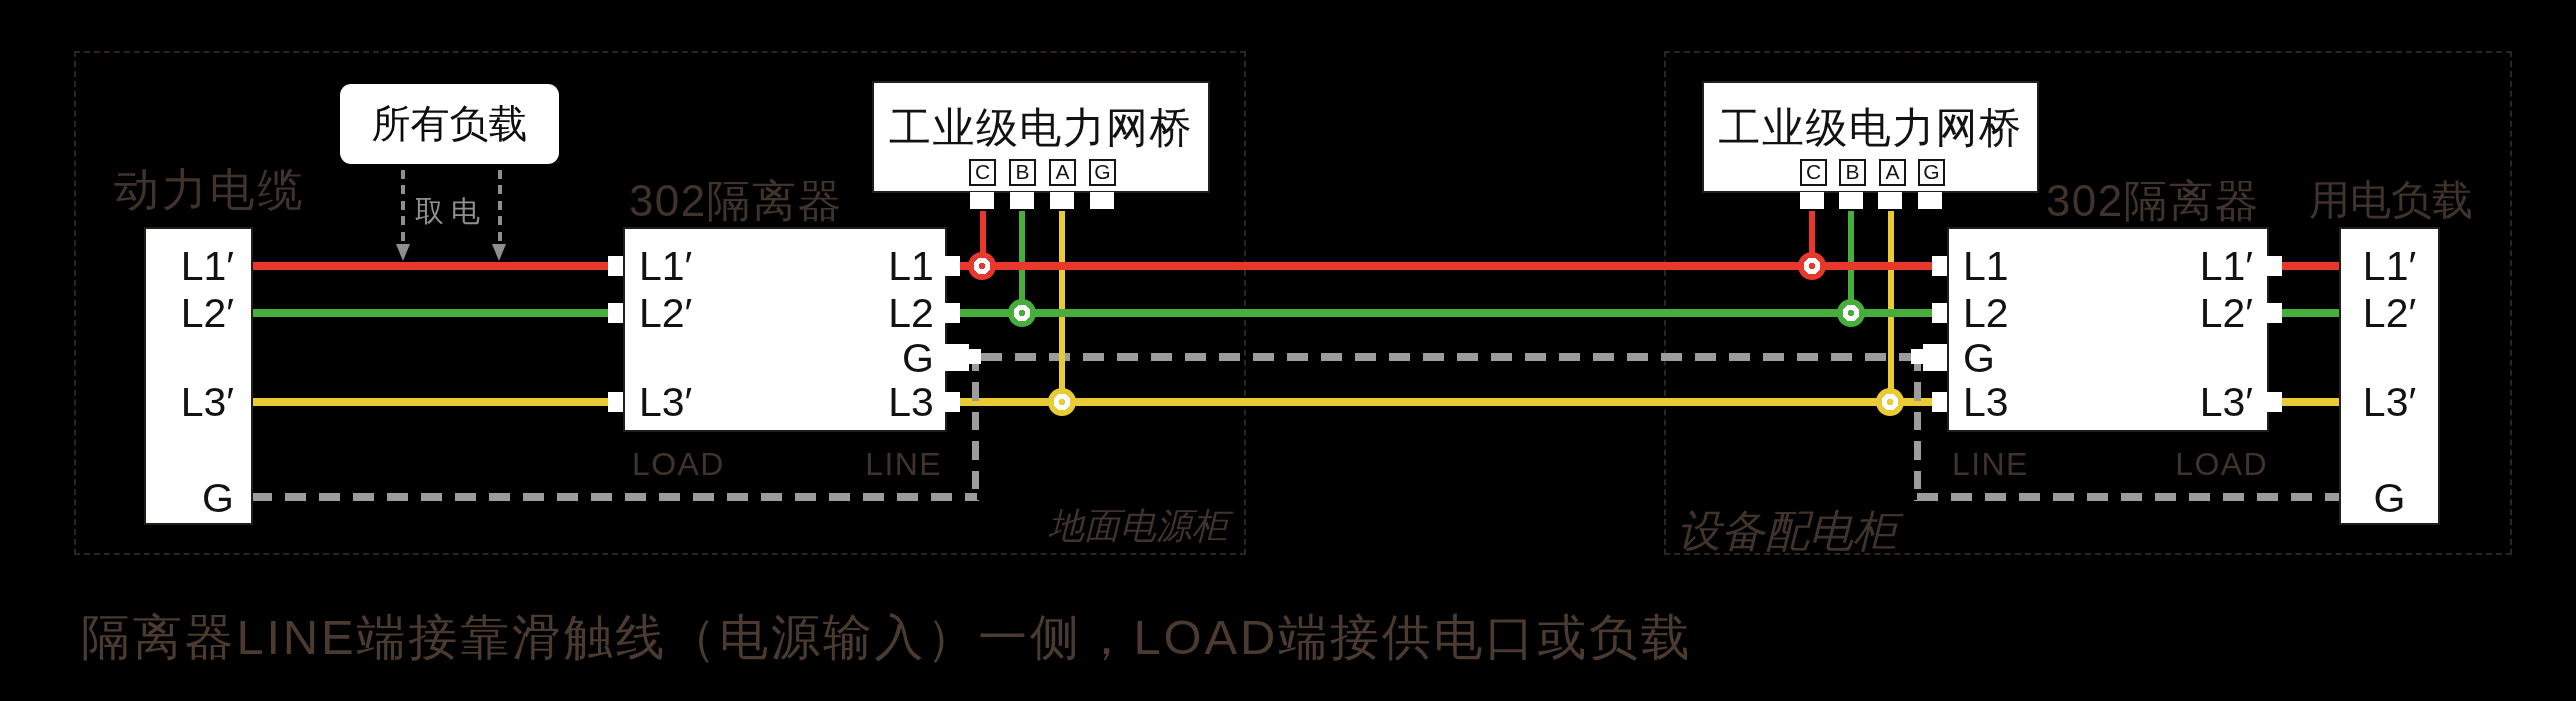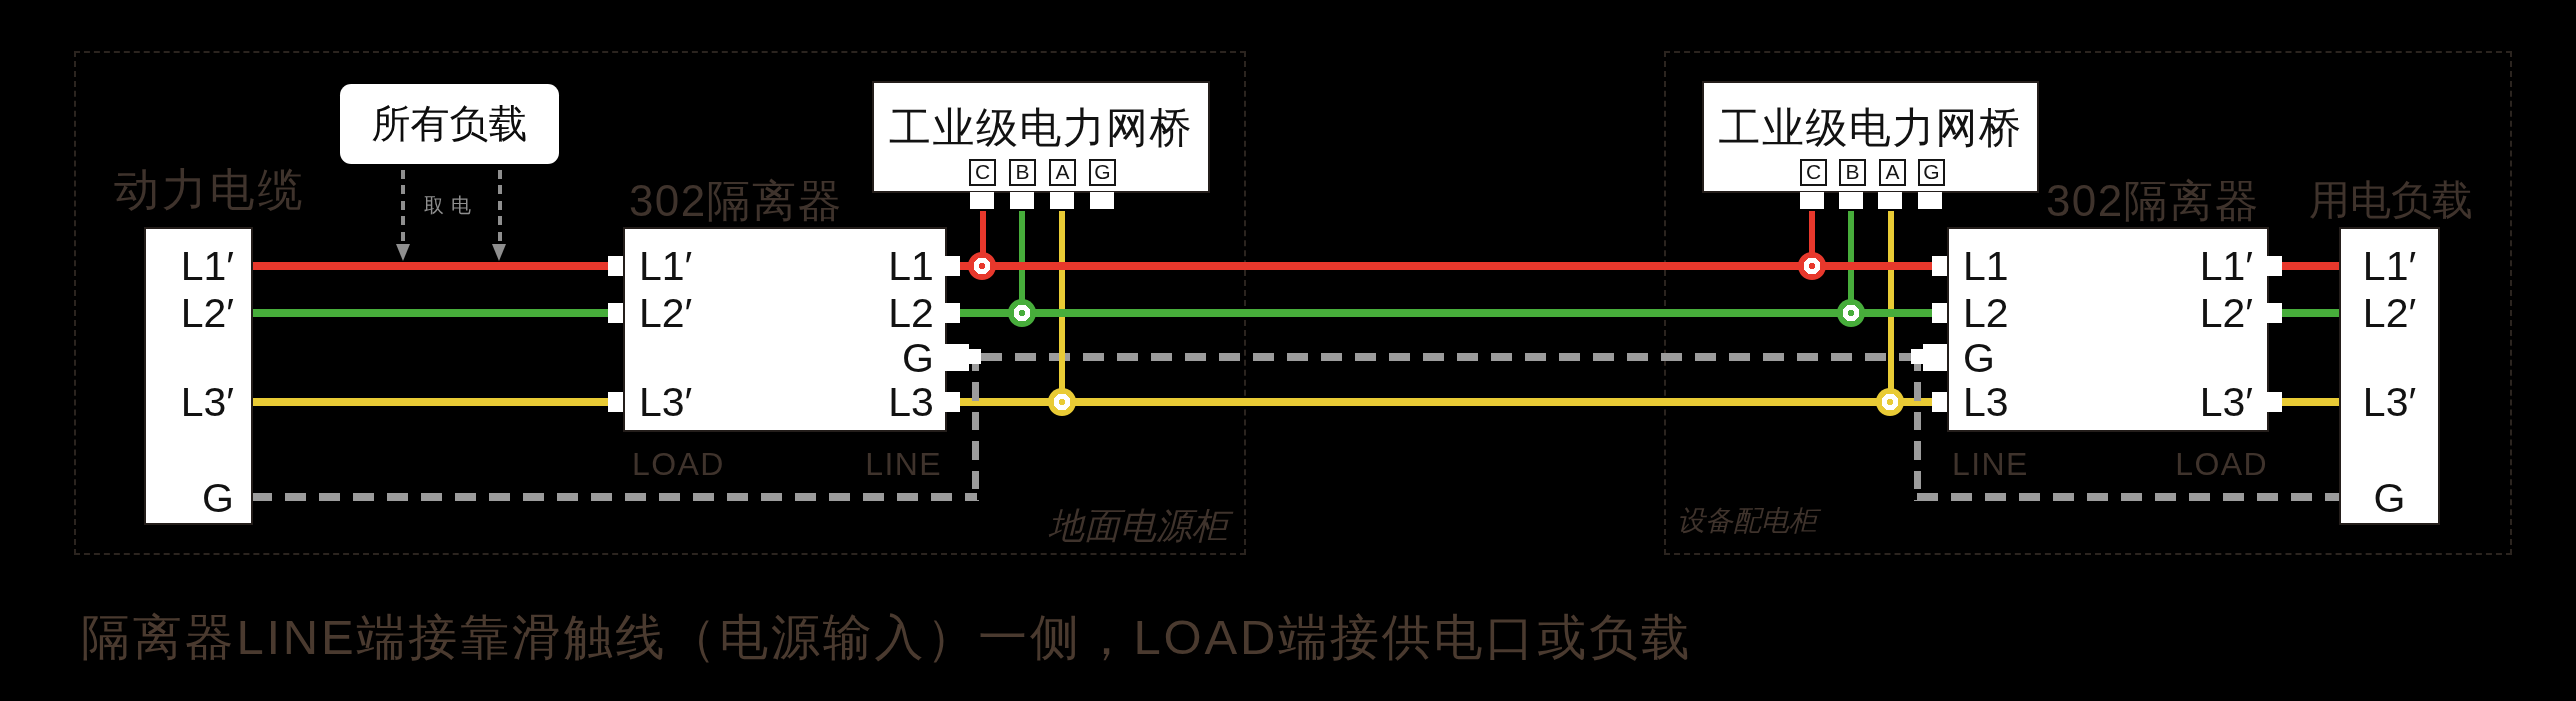--- a/index.html
+++ b/index.html
@@ -43,21 +43,21 @@
 <div id="stage">
 
   <div class="cabinet" style="left:74px;top:51px;width:1168px;height:500px;"></div>
   <div class="cabinet" style="left:1664px;top:51px;width:844px;height:500px;"></div>
 
   <div class="dimlbl" style="left:114px;top:160px;font-size:45px;letter-spacing:2.8px;">动力电缆</div>
   <div class="dimlbl" style="left:629px;top:172px;font-size:44px;letter-spacing:1.4px;">302隔离器</div>
   <div class="dimlbl" style="left:2046px;top:172px;font-size:44px;letter-spacing:1.4px;">302隔离器</div>
   <div class="dimlbl italic" style="left:975px;top:502px;width:253px;text-align:right;font-size:36px;">地面电源柜</div>
   <div class="dimlbl" style="left:2309px;top:173px;font-size:41px;">用电负载</div>
-  <div class="dimlbl italic" style="left:1677px;top:502px;font-size:28px;">设备配电柜</div>
+  <div class="dimlbl italic" style="left:1677px;top:502px;font-size:44px;">设备配电柜</div>
 
   <div class="dimlbl" style="left:632px;top:446px;font-size:32px;letter-spacing:1.4px;">LOAD</div>
   <div class="dimlbl" style="left:802px;top:446px;width:140px;text-align:right;font-size:32px;letter-spacing:1.4px;">LINE</div>
   <div class="dimlbl" style="left:1952px;top:446px;font-size:32px;letter-spacing:1.4px;">LINE</div>
   <div class="dimlbl" style="left:2128px;top:446px;width:140px;text-align:right;font-size:32px;letter-spacing:1.4px;">LOAD</div>
 
   <div class="gray-h" style="left:251px;top:493px;width:726px;"></div>
   <div class="gray-h" style="left:981px;top:353px;width:932px;"></div>
   <div class="gray-h" style="left:1917px;top:493px;width:423px;"></div>
 
@@ -91,21 +91,21 @@
        background:radial-gradient(circle,var(--wire-red) 0 3.5px,#fff 3.5px 8.4px,var(--wire-red) 8.4px 14px);"></div>
   <div class="donut" style="left:1837px;top:299px;
        background:radial-gradient(circle,var(--wire-green) 0 3.5px,#fff 3.5px 8.4px,var(--wire-green) 8.4px 14px);"></div>
   <div class="donut" style="left:1876px;top:388px;
        background:radial-gradient(circle,var(--wire-yellow) 0 3.5px,#fff 3.5px 8.4px,var(--wire-yellow) 8.4px 14px);"></div>
 
   <div class="arrow-shaft" style="left:401px;top:170px;height:76px;"></div>
   <div class="arrow-head" style="left:396px;top:244px;"></div>
   <div class="arrow-shaft" style="left:498px;top:170px;height:76px;"></div>
   <div class="arrow-head" style="left:492px;top:244px;"></div>
-  <div class="dimlbl" style="left:395px;top:192px;width:112px;text-align:center;font-size:20px;letter-spacing:7px;color:var(--arrow-gray);">取电</div>
+  <div class="dimlbl" style="left:395px;top:192px;width:112px;text-align:center;font-size:29px;letter-spacing:7px;color:var(--arrow-gray);">取电</div>
 
   <div class="callout" style="left:340px;top:84px;width:219px;height:80px;">
     <div style="font-size:39px;line-height:80px;">所有负载</div>
   </div>
 
   <div class="box" style="left:144px;top:227px;width:109px;height:298px;">
     <div class="tlabel r-align" style="top:14.7px;">L1′</div>
     <div class="tlabel r-align" style="top:62px;">L2′</div>
     <div class="tlabel r-align" style="top:151px;">L3′</div>
     <div class="tlabel r-align" style="top:247px;">G</div>

